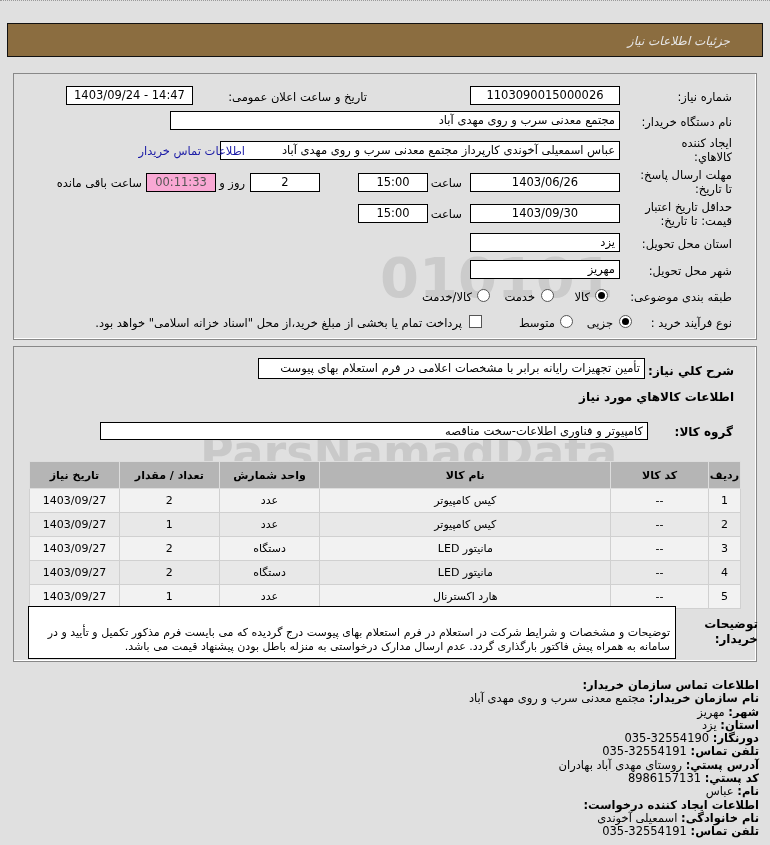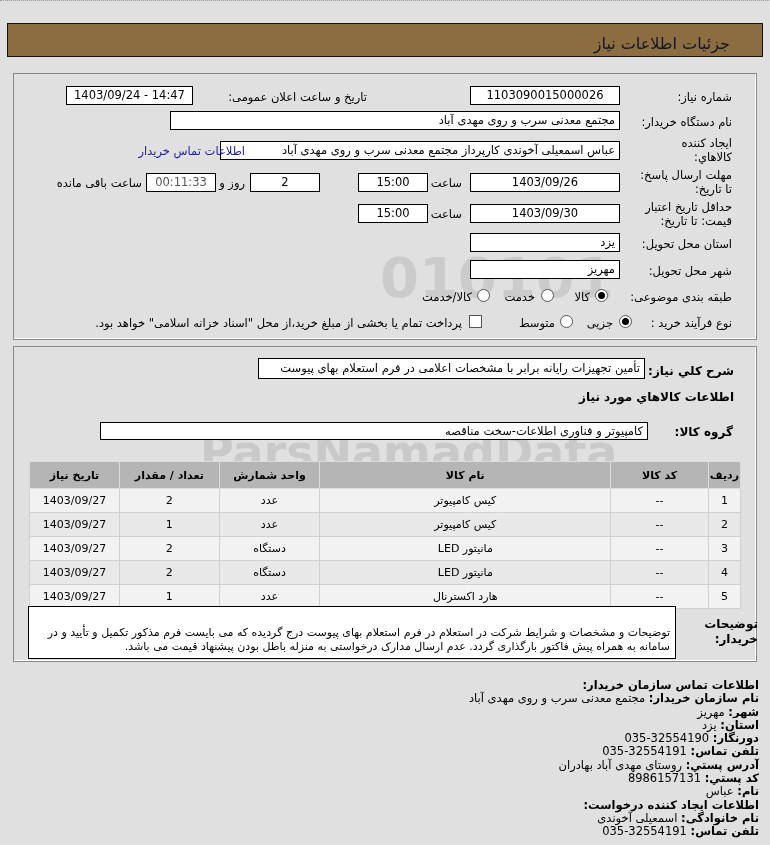--- a/index.html
+++ b/index.html
@@ -10,38 +10,38 @@
     font-size:11px; color:#000;
     position:relative;
   }
   .topline { position:absolute; left:0; top:0; width:770px; height:3px; border-top:1px dotted #999; }
   .hbar {
     position:absolute; left:7px; top:23px; right:7px; height:34px;
     background:#8b6d40; border:1px solid #111; box-sizing:border-box;
     direction:rtl;
   }
   .hbar span {
-    position:absolute; right:32px; top:10px; color:#0f172a; font-size:16px;
+    position:absolute; right:32px; top:10px; color:#e5e5e5; font-size:12px;font-style:italic;
   }
   .panel {
     position:absolute; left:13px; right:13px;
     border:1px solid #888; border-top-color:#888; border-left-color:#888;
     box-shadow: inset -1px -1px 0 #fff;
     box-sizing:border-box;
   }
   .p1 { top:73px; height:267px; }
   .p2 { top:346px; height:316px; }
   .lbl { position:absolute; direction:rtl; text-align:right; font-size:11.5px; white-space:nowrap; }
   .box {
     position:absolute; background:#fff; border:1px solid #000; box-sizing:border-box;
     height:19px; font-size:11.5px; line-height:17px; white-space:nowrap; overflow:hidden;
   }
   .box.c { text-align:center; }
   .box.r { text-align:right; direction:rtl; padding-right:4px; }
-  .box.beige { background:#ffffff; color:#555; }
+  .box.beige { background:#f9a8d4; color:#555; }
   .link { color:#1a1aa6; }
   .radio {
     position:absolute; width:13px; height:13px; border-radius:50%;
     border:1px solid #555; background:#fff; box-sizing:border-box;
   }
   .radio.on::after {
     content:""; position:absolute; left:2px; top:2px; width:7px; height:7px;
     border-radius:50%; background:#000;
   }
   .chk { position:absolute; width:13px; height:13px; border:1px solid #555; background:#fff; box-sizing:border-box; }
@@ -94,21 +94,21 @@
 <div class="lbl" style="right:38px;top:115px;">نام دستگاه خریدار:</div>
 <div class="box r" style="left:170px;top:111px;width:450px;">مجتمع معدنی سرب و روی مهدی آباد</div>
 
 <div class="lbl" style="right:38px;top:136px;">ایجاد کننده</div>
 <div class="lbl" style="right:38px;top:150px;">کالاهاي:</div>
 <div class="box r" style="left:220px;top:141px;width:400px;">عباس اسمعیلی آخوندی کارپرداز مجتمع معدنی سرب و روی مهدی آباد</div>
 <div class="lbl link" style="right:525px;top:144px;">اطلاعات تماس خریدار</div>
 
 <div class="lbl" style="right:38px;top:168px;">مهلت ارسال پاسخ:</div>
 <div class="lbl" style="right:38px;top:182px;">تا تاریخ:</div>
-<div class="box c" style="left:470px;top:173px;width:150px;">1403/09/26</div>
+<div class="box c" style="left:470px;top:173px;width:150px;">1403/06/26</div>
 <div class="lbl" style="right:308px;top:176px;">ساعت</div>
 <div class="box c" style="left:358px;top:173px;width:70px;">15:00</div>
 <div class="box c" style="left:250px;top:173px;width:70px;">2</div>
 <div class="lbl" style="right:525px;top:176px;">روز و</div>
 <div class="box c beige" style="left:146px;top:173px;width:70px;">00:11:33</div>
 <div class="lbl" style="right:628px;top:176px;">ساعت باقی مانده</div>
 
 <div class="lbl" style="right:38px;top:200px;">حداقل تاریخ اعتبار</div>
 <div class="lbl" style="right:38px;top:214px;">قیمت: تا تاریخ:</div>
 <div class="box c" style="left:470px;top:204px;width:150px;">1403/09/30</div>

